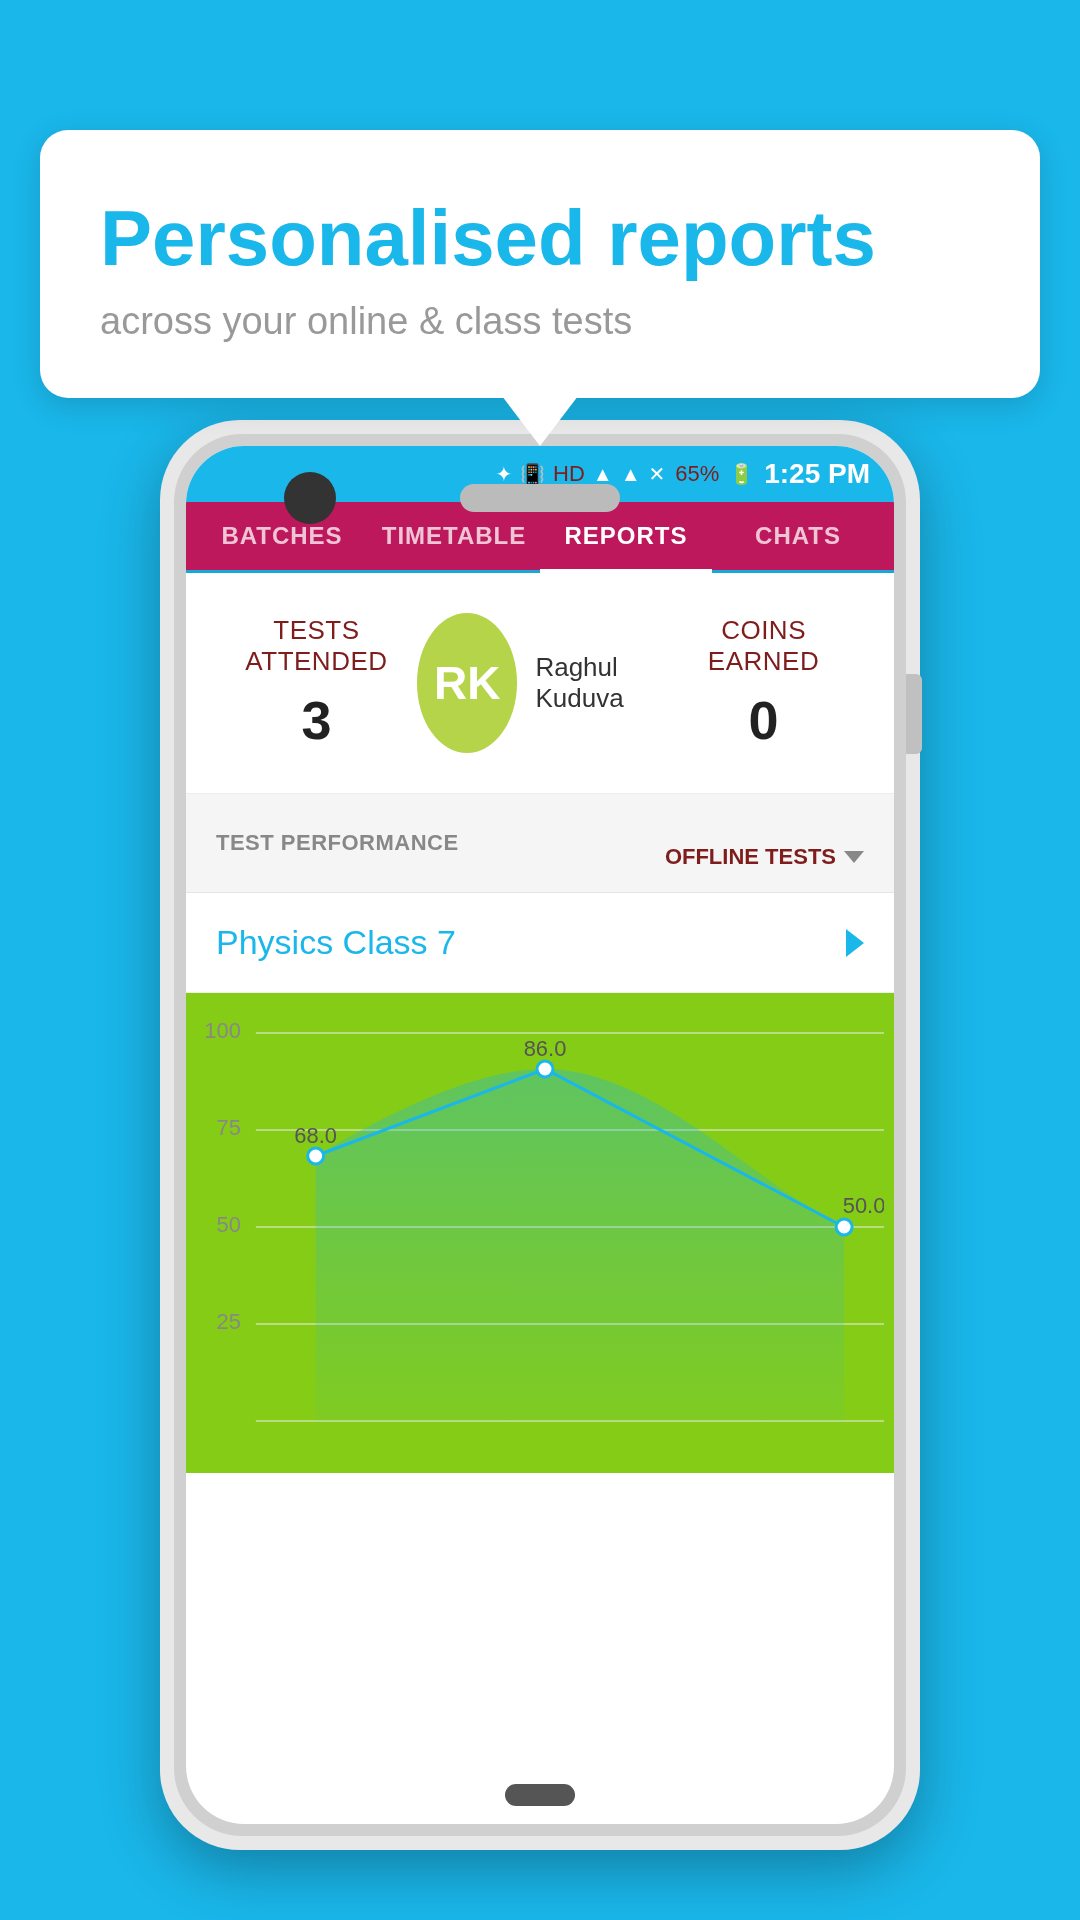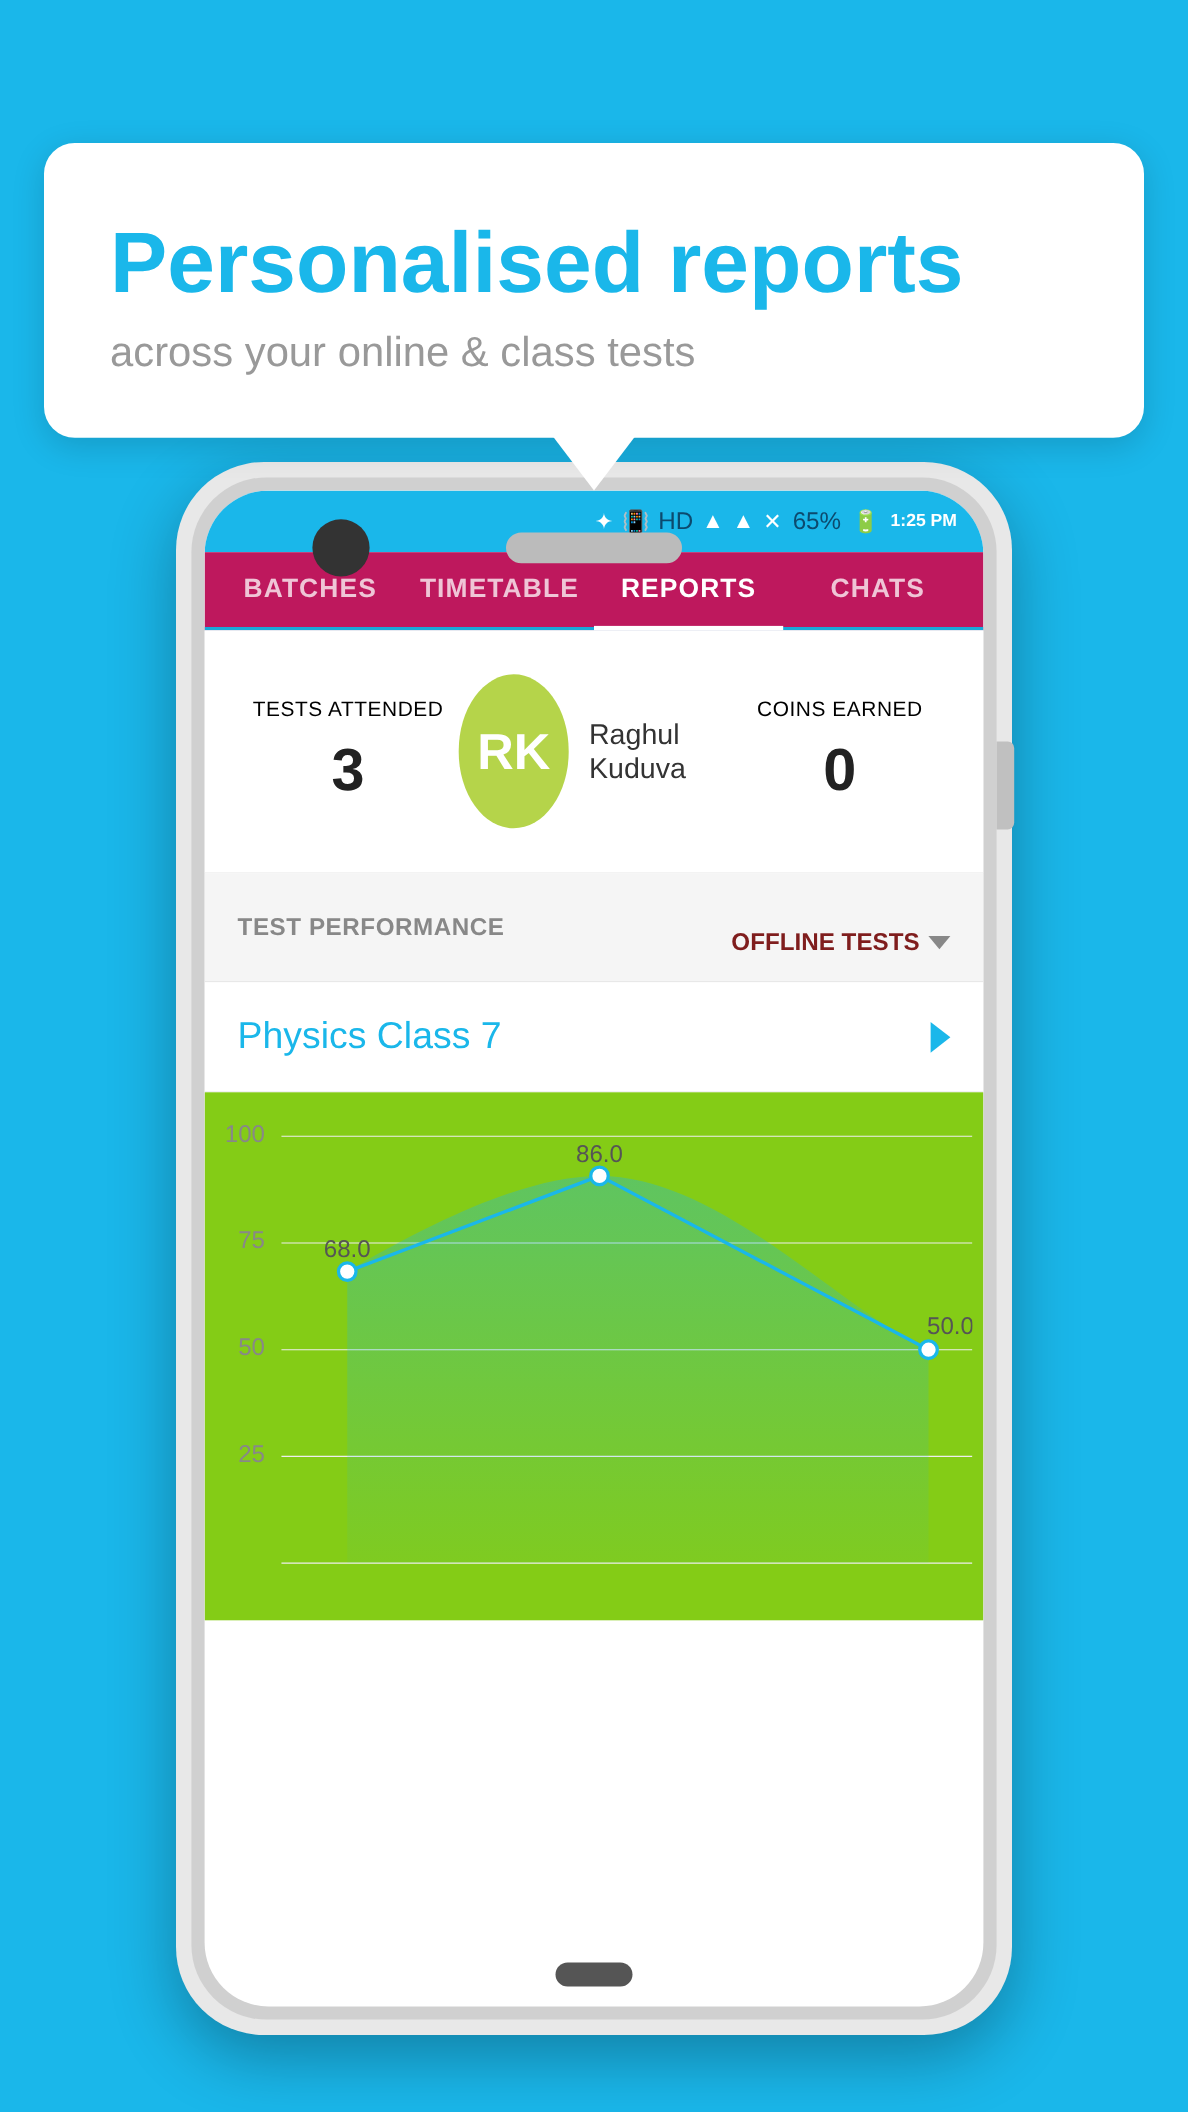--- a/index.html
+++ b/index.html
@@ -150,28 +150,28 @@
       gap: 10px;
     }
 
     .status-icons {
       display: flex;
       align-items: center;
       gap: 8px;
     }
 
     .status-text {
-      color: #0c4a6e;
+      color: #7f1d1d;
       font-size: 22px;
       font-weight: 500;
     }
 
     .status-time {
       color: white;
-      font-size: 16px;
+      font-size: 28px;
       font-weight: bold;
     }
 
     
     .nav-tabs {
       background: #be185d;
       display: flex;
       padding: 0 10px;
       border-bottom: 3px solid #18a8d8;
     }
@@ -211,22 +211,22 @@
       justify-content: space-between;
       border-bottom: 1px solid #eee;
     }
 
     .stat-box {
       text-align: center;
       flex: 1;
     }
 
     .stat-label {
-      font-size: 19px;
-      color: #000000;
+      font-size: 26px;
+      color: #7f1d1d;
       letter-spacing: 0.5px;
       margin-bottom: 12px;
     }
 
     .stat-value {
       font-size: 54px;
       font-weight: bold;
       color: #222;
     }
 

